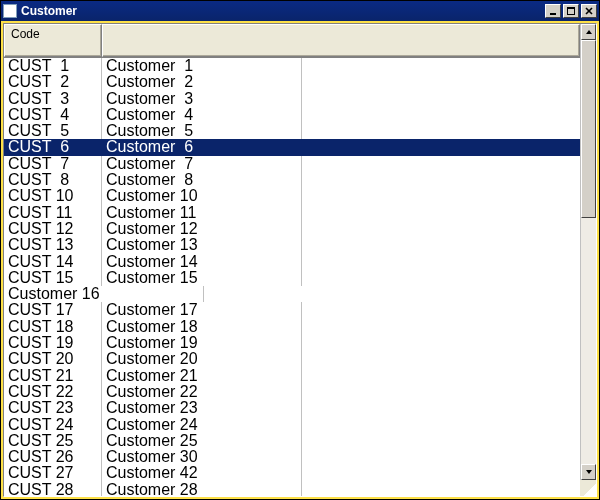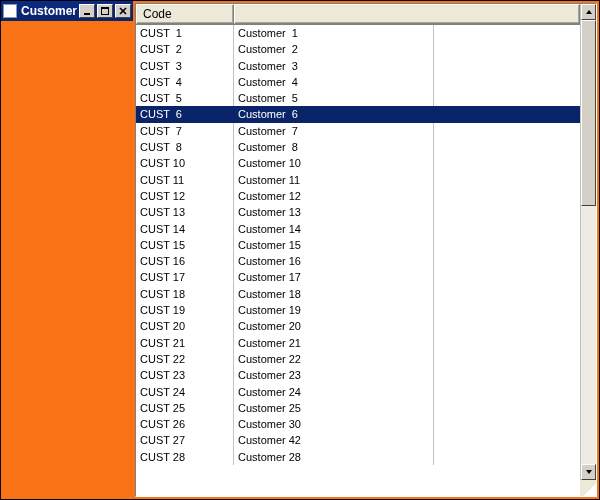--- a/index.html
+++ b/index.html
@@ -5,22 +5,22 @@
   * { box-sizing: border-box; }
   html, body {
     margin: 0; padding: 0;
     font-family: Tahoma, Arial, sans-serif;
     font-size: 11px;
     background: #fff;
   }
   .window {
     width: 600px; height: 500px;
     border: 1px solid #000;
-    background: #f97316;
-    display: flex; flex-direction: row;
+    background: #fde047;
+    display: flex; flex-direction: column;
     position: relative;
   }
   .titlebar {
     height: 20px;
     background: #0a246a;
     background: linear-gradient(#0a2a84, #0a246a);
     color: #fff;
     display: flex; align-items: center;
     padding: 0 2px;
   }
@@ -65,21 +65,21 @@
     flex: 1;
     display: flex; flex-direction: column;
     overflow: hidden;
   }
   .headers {
     display: flex;
     background: #ece9d8;
     border-bottom: 1px solid #808080;
   }
   .colhdr {
-    height: 20px;
+    height: 33px;
     border-right: 1px solid #808080;
     border-bottom: 1px solid #808080;
     border-top: 1px solid #fff;
     border-left: 1px solid #fff;
     box-shadow: inset -1px -1px 0 #aca899;
     padding: 2px 6px 0 6px;
     color: #000;
     font-size: 12px;
   }
   .col-code  { width: 98px; }
@@ -87,21 +87,21 @@
   .col-blank { flex: 1; }
   .rows {
     flex: 1;
     overflow: hidden;
   }
   .row {
     display: flex;
     height: 16.3px;
     line-height: 16px;
     color: #000;
-    font-size: 11px;
+    font-size: 16px;
   }
   .row .cell {
     border-right: 1px solid #c0c0c0;
     padding: 0 4px;
     white-space: pre;
     overflow: hidden;
   }
   .row .cell.code { width: 98px; }
   .row .cell.name { width: 200px; }
   .row .cell.blank { flex:1; border-right:none; }
@@ -239,21 +239,20 @@
             <div class="cell code">CUST 14</div>
             <div class="cell name">Customer 14</div>
             <div class="cell blank"></div>
           </div>
           <div class="row">
             <div class="cell code">CUST 15</div>
             <div class="cell name">Customer 15</div>
             <div class="cell blank"></div>
           </div>
           <div class="row">
-            <div class="cell code">CUST 16</div>
             <div class="cell name">Customer 16</div>
             <div class="cell blank"></div>
           </div>
           <div class="row">
             <div class="cell code">CUST 17</div>
             <div class="cell name">Customer 17</div>
             <div class="cell blank"></div>
           </div>
           <div class="row">
             <div class="cell code">CUST 18</div>

